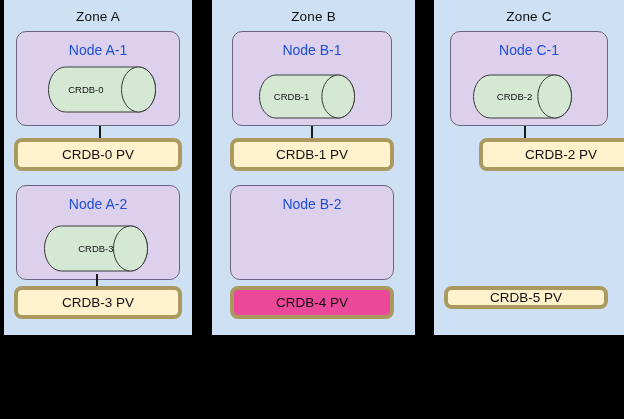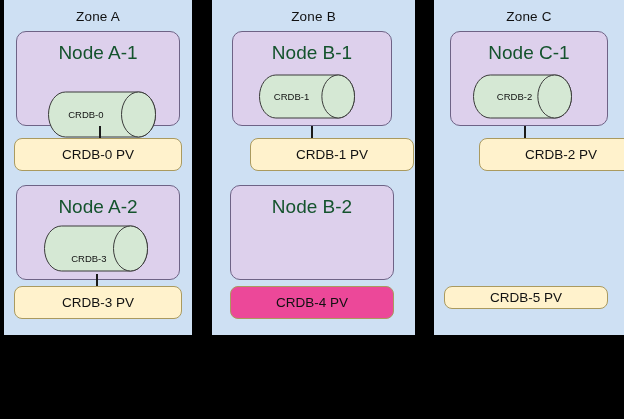--- a/index.html
+++ b/index.html
@@ -7,23 +7,23 @@
        font-family:"Liberation Sans",sans-serif;color:#000;}
   #canvas{position:absolute;left:0;top:0;width:624px;height:419px;background:#000;padding-left:16px;}
 
   .zone{position:absolute;top:0;height:335px;background:#CEE0F3;box-sizing:border-box;}
   .zone-title{position:absolute;top:9px;left:0;right:0;text-align:center;
               font-size:13.5px;color:#111;letter-spacing:.2px;}
 
   .node{position:absolute;background:#DDD0EC;border:1px solid #6E6386;
         border-radius:10px;box-sizing:border-box;}
   .node-title{position:absolute;top:10px;left:0;right:0;text-align:center;
-              font-size:19px;color:#14532d;}
+              font-size:14px;color:#1d4ed8;}
 
-  .pv{position:absolute;background:#FFF2CC;border:1px solid #15803d;
+  .pv{position:absolute;background:#FFF2CC;border:4px solid #15803d;
       border-radius:8px;box-sizing:border-box;display:flex;
       align-items:center;justify-content:center;}
   .pv-label{font-size:13.5px;color:#111;}
 
   .connector{position:absolute;width:2px;background:#1A1A1A;}
 
   .db{position:absolute;}
   .db svg{display:block;overflow:visible;}
   .db-label{position:absolute;top:0;height:100%;display:flex;align-items:center;
             justify-content:center;font-size:9.5px;color:#111;white-space:nowrap;}
@@ -31,36 +31,36 @@
 </head>
 <body>
 
 <div id="canvas">
     <div class="zone" style="left: 4px; width: 188px; background: rgb(206, 224, 243);">
       <div class="zone-title">Zone A</div>
     </div>
     <div class="node" style="left: 16px; top: 31px; width: 164px; height: 95px; background: rgb(221, 208, 236); border-color: rgb(110, 99, 134);">
       <div class="node-title">Node A-1</div>
     </div>
-    <div class="db" style="left: 48px; top: 91px; width: 108px; height: 47px;">
+    <div class="db" style="left: 48px; top: 66px; width: 108px; height: 47px;">
       <svg width="108" height="47" viewBox="0 0 108 47">
         <path d="M 17.5 1 L 90.5 1 A 17 22.5 0 0 1 90.5 46 L 17.5 46 A 17 22.5 0 0 1 17.5 1 Z" fill="#D5E8D4" stroke="#3A3A3A" stroke-width="1"></path>
         <ellipse cx="90.5" cy="23.5" rx="17" ry="22.5" fill="#D5E8D4" stroke="#3A3A3A" stroke-width="1"></ellipse>
       </svg>
       <div class="db-label" style="left: 0px; width: 75.7px;">CRDB-0</div>
     </div>
     <div class="node" style="left: 16px; top: 185px; width: 164px; height: 95px; background: rgb(221, 208, 236); border-color: rgb(110, 99, 134);">
       <div class="node-title">Node A-2</div>
     </div>
     <div class="db" style="left: 44px; top: 225px; width: 104px; height: 47px;">
       <svg width="104" height="47" viewBox="0 0 104 47">
         <path d="M 17.5 1 L 86.5 1 A 17 22.5 0 0 1 86.5 46 L 17.5 46 A 17 22.5 0 0 1 17.5 1 Z" fill="#D5E8D4" stroke="#3A3A3A" stroke-width="1"></path>
         <ellipse cx="86.5" cy="23.5" rx="17" ry="22.5" fill="#D5E8D4" stroke="#3A3A3A" stroke-width="1"></ellipse>
       </svg>
-      <div class="db-label" style="left: 9px; width: 71.7px; margin-top: 10px;">CRDB-3</div>
+      <div class="db-label" style="left: 16px; width: 71.7px;">CRDB-3</div>
     </div>
     <div class="connector" style="left: 99px; top: 126px; height: 12px; background: rgb(26, 26, 26);"></div>
     <div class="pv" style="left: 14px; top: 138px; width: 168px; height: 33px; background: rgb(255, 242, 204); border-color: rgb(170, 154, 95);">
       <span class="pv-label">CRDB-0 PV</span>
     </div>
     <div class="connector" style="left: 96px; top: 274px; height: 12px; background: rgb(26, 26, 26);"></div>
     <div class="pv" style="left: 14px; top: 286px; width: 168px; height: 33px; background: rgb(255, 242, 204); border-color: rgb(170, 154, 95); border-radius: 8px;">
       <span class="pv-label">CRDB-3 PV</span>
     </div>
     <div class="zone" style="left: 212px; width: 203px; background: rgb(206, 224, 243);">
@@ -73,21 +73,21 @@
       <svg width="96" height="45" viewBox="0 0 96 45">
         <path d="M 16.82 1 L 79.18 1 A 16.32 21.5 0 0 1 79.18 44 L 16.82 44 A 16.32 21.5 0 0 1 16.82 1 Z" fill="#D5E8D4" stroke="#3A3A3A" stroke-width="1"></path>
         <ellipse cx="79.18" cy="22.5" rx="16.32" ry="21.5" fill="#D5E8D4" stroke="#3A3A3A" stroke-width="1"></ellipse>
       </svg>
       <div class="db-label" style="left: 0px; width: 64.992px;">CRDB-1</div>
     </div>
     <div class="node" style="left: 230px; top: 185px; width: 164px; height: 95px; background: rgb(221, 208, 236); border-color: rgb(110, 99, 134);">
       <div class="node-title">Node B-2</div>
     </div>
     <div class="connector" style="left: 311px; top: 126px; height: 12px; background: rgb(26, 26, 26);"></div>
-    <div class="pv" style="left: 230px; top: 138px; width: 164px; height: 33px; background: rgb(255, 242, 204); border-color: rgb(170, 154, 95); margin-left: 20px;">
+    <div class="pv" style="left: 230px; top: 138px; width: 164px; height: 33px; background: rgb(255, 242, 204); border-color: rgb(170, 154, 95);">
       <span class="pv-label">CRDB-1 PV</span>
     </div>
     <div class="pv" style="left: 230px; top: 286px; width: 164px; height: 33px; background: #ec4899; border-color: rgb(170, 154, 95);">
       <span class="pv-label">CRDB-4 PV</span>
     </div>
     <div class="zone" style="left: 434px; width: 190px; background: rgb(206, 224, 243);">
       <div class="zone-title">Zone C</div>
     </div>
     <div class="node" style="left: 450px; top: 31px; width: 158px; height: 95px; background: rgb(221, 208, 236); border-color: rgb(110, 99, 134);">
       <div class="node-title">Node C-1</div>

